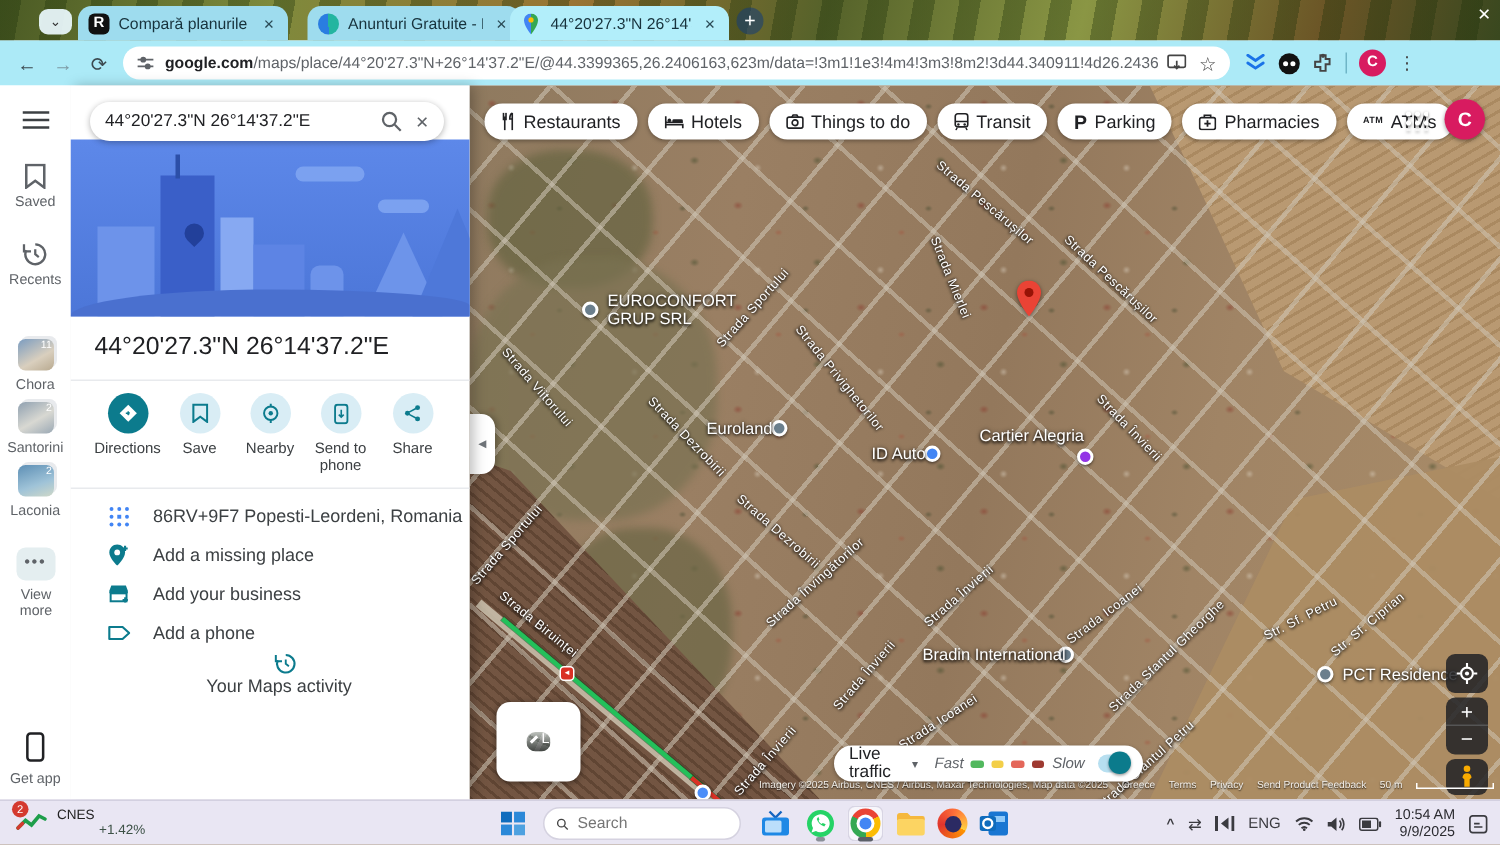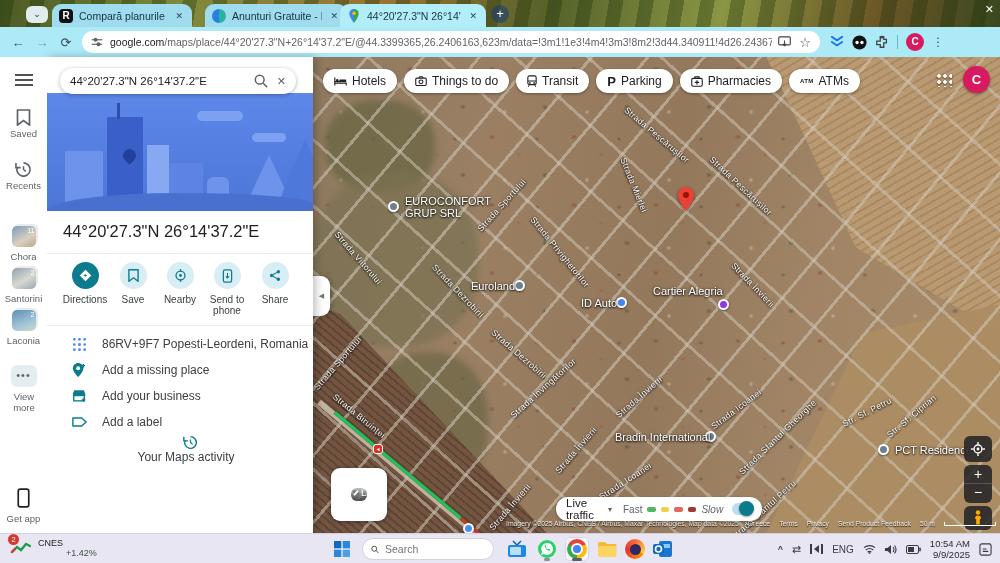--- a/index.html
+++ b/index.html
@@ -22,21 +22,21 @@
     background:rgba(20,60,120,.55); color:#fff; font-size:13px; text-align:center; line-height:17px; }
   .win-close { position:absolute; right:6px; top:3px; color:#fff; font-size:11px; }
   .favicon { width:14px; height:14px; flex:0 0 14px; border-radius:3px; position:relative; }
   .fav-revolut { background:#111; color:#fff; font-size:10px; font-weight:bold; text-align:center; line-height:14px; border-radius:4px; }
   .fav-anunturi { border-radius:50%; background:conic-gradient(#23b5a0 0 50%, #2a7de1 50% 100%); }
   .navbar { position:absolute; left:0; top:27px; width:1000px; height:30px; background:#aceaf7; display:flex; align-items:center; }
   .nav-ico { color:#3c4a50; font-size:13px; width:24px; text-align:center; }
   .nav-ico.dim { color:#7d9aa4; }
   .omnibox { margin-left:4px; width:738px; height:22px; background:#fff; border-radius:11px; display:flex; align-items:center; padding:0 9px; }
   .omni-url { flex:1; font-size:10.5px; color:#5f6368; white-space:nowrap; overflow:hidden; }
-  .omni-url b { color:#202124; font-weight:normal; }
+  .omni-url b { color:#202124; font-weight:bold; }
   .ext-row { display:flex; align-items:center; gap:8px; margin-left:10px; }
   .avatar-sm { width:18px; height:18px; border-radius:50%; background:#d81b60; color:#fff; font-size:10px; font-weight:bold; text-align:center; line-height:18px; }
 
   
   .rail { position:absolute; left:0; top:57px; width:47px; height:476px; background:#fff; z-index:30; }
   .rail-item { position:absolute; left:0; width:47px; text-align:center; color:#5f6368; font-size:9.5px; }
   .thumb { width:24px; height:21px; margin:0 auto; border-radius:5px; position:relative;
     box-shadow:2px -2px 0 #e8eaed; }
   .thumb .badge { position:absolute; right:1px; top:1px; color:#fff; font-size:7px; }
   .dots-btn { width:26px; height:22px; margin:0 auto; border-radius:6px; background:#e4eef0; color:#5f6368; font-size:11px; line-height:20px; letter-spacing:1px; }
@@ -361,21 +361,21 @@
           </svg>
         </div>
       <div class="rtx">Add your business</div>
     </div>
     <div class="prow" style="top:352px;">
       <div class="ric">
           <svg width="15" height="12" viewBox="0 0 17 13">
             <path d="M1 2h10l5 4.5L11 11H1z" fill="none" stroke="#0c7b8d" stroke-width="1.6" stroke-linejoin="round"></path>
           </svg>
         </div>
-      <div class="rtx">Add a label</div>
+      <div class="rtx">Add a phone</div>
     </div>
     <div class="prow" style="top:378px;flex-direction:column;">
       <div class="ric">
           <svg width="15" height="15" viewBox="0 0 18 18">
             <path d="M9 2a7 7 0 1 1-6.4 4.2" fill="none" stroke="#0c7b8d" stroke-width="1.7"></path>
             <path d="M1 2v5h5" fill="none" stroke="#0c7b8d" stroke-width="1.7"></path>
             <path d="M9 5.5V9l2.5 2" fill="none" stroke="#0c7b8d" stroke-width="1.5"></path>
           </svg>
         </div>
       <div class="rtx">Your Maps activity</div>
@@ -433,20 +433,26 @@
     <div class="poi-label" style="left:582px;top:387px;">PCT Residence</div>
     <div class="poi-dot" style="left:150px;top:466px;background:#4b8df8;"></div>
 
     <svg style="position:absolute;left:365px;top:130px;filter:drop-shadow(0 1px 1.5px rgba(0,0,0,.5));" width="16" height="24" viewBox="0 0 24 36">
       <path d="M12 0C5.4 0 0 5.4 0 12c0 9 12 24 12 24s12-15 12-24C24 5.4 18.6 0 12 0z" fill="#ea4335"></path>
       <circle cx="12" cy="12" r="4.5" fill="#971306"></circle>
     </svg>
 
     <div class="chiprow">
       <div class="chip">
+        <svg width="10" height="12" viewBox="0 0 12 14">
+            <path d="M2 0v6M4 0v6M3 3v11M9 0c-1.5 1-2 3-2 5h2v9M9 0v14" stroke="#202124" stroke-width="1.3" fill="none"></path>
+          </svg>
+        <span>Restaurants</span>
+        </div>
+      <div class="chip">
         <svg width="13" height="11" viewBox="0 0 16 12">
             <path d="M1 1v10M1 8h14v3M1 6h14a0 0 0 0 1 0 0" stroke="#202124" stroke-width="1.4" fill="none"></path>
             <circle cx="4" cy="4.5" r="1.5" fill="#202124"></circle>
             <rect x="6.5" y="3.5" width="8.5" height="3" rx="1" fill="#202124"></rect>
           </svg>
         <span>Hotels</span>
         </div>
       <div class="chip">
         <svg width="12" height="10" viewBox="0 0 14 12">
             <rect x="0.7" y="2.5" width="12.6" height="8.8" rx="1.5" fill="none" stroke="#202124" stroke-width="1.3"></rect>
@@ -504,21 +510,21 @@
     <div class="ctl" style="top:449px;height:24px;">
       <svg width="10" height="16" viewBox="0 0 10 16" style="margin-top:4px;">
           <circle cx="5" cy="2.5" r="2.2" fill="#f9ab00"></circle>
           <path d="M5 5.5c-2 0-3 1.2-3 3l1.2 1v5h3.6v-5L8 8.5c0-1.8-1-3-3-3z" fill="#f9ab00"></path>
         </svg>
     </div>
 
     <div class="traffic-pill">
       <span style="font-size:11.5px;color:#202124;">Live traffic</span>
       <span style="font-size:8px;color:#5f6368;">▾</span>
-      <span style="font-size:10px;color:#5f6368;margin-left:6px;">Fast</span>
+      <span style="font-size:10px;font-style:italic;color:#5f6368;margin-left:6px;">Fast</span>
       <span class="tseg" style="background:#52b85e;"></span>
       <span class="tseg" style="background:#f3cf49;"></span>
       <span class="tseg" style="background:#e4675a;"></span>
       <span class="tseg" style="background:#9e3a31;"></span>
       <span style="font-size:10px;font-style:italic;color:#5f6368;">Slow</span>
       <span class="toggle">
           <span class="knob"></span>
         </span>
     </div>
 

